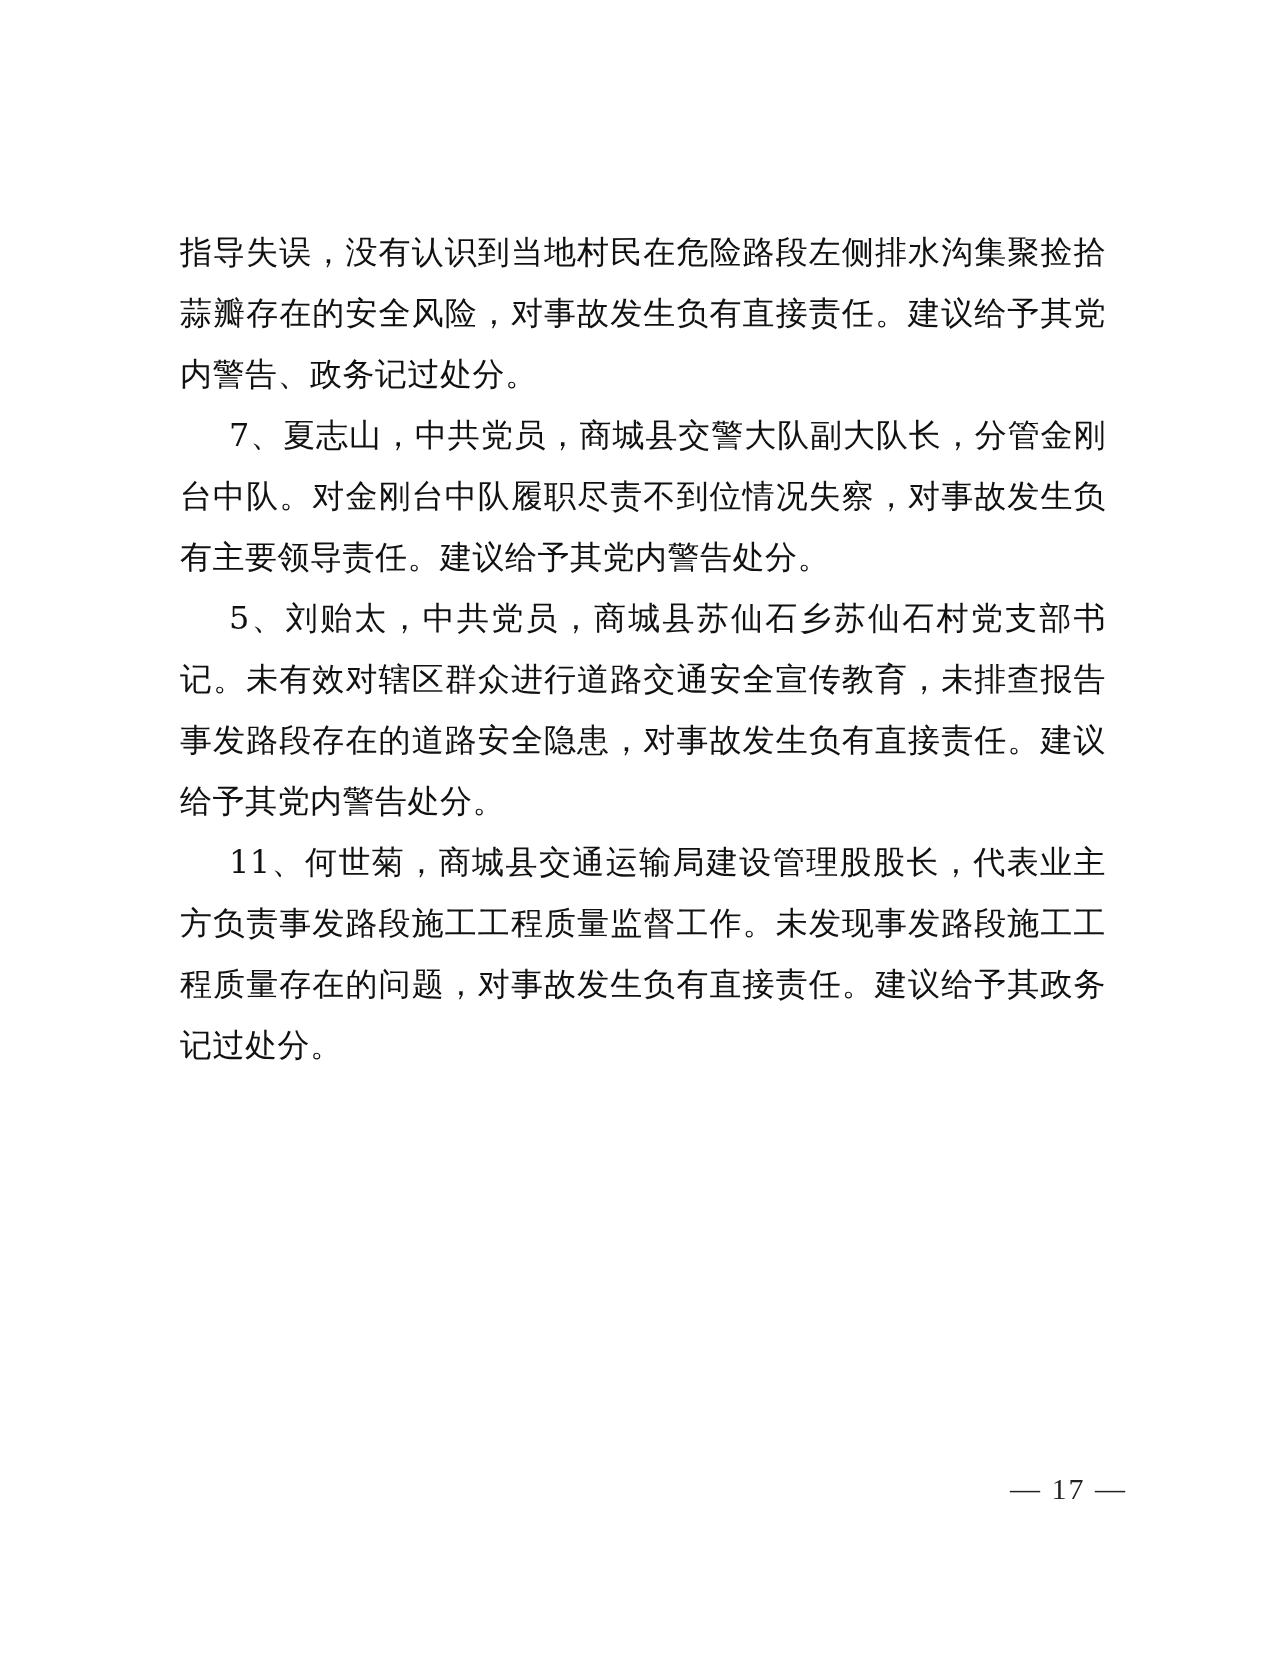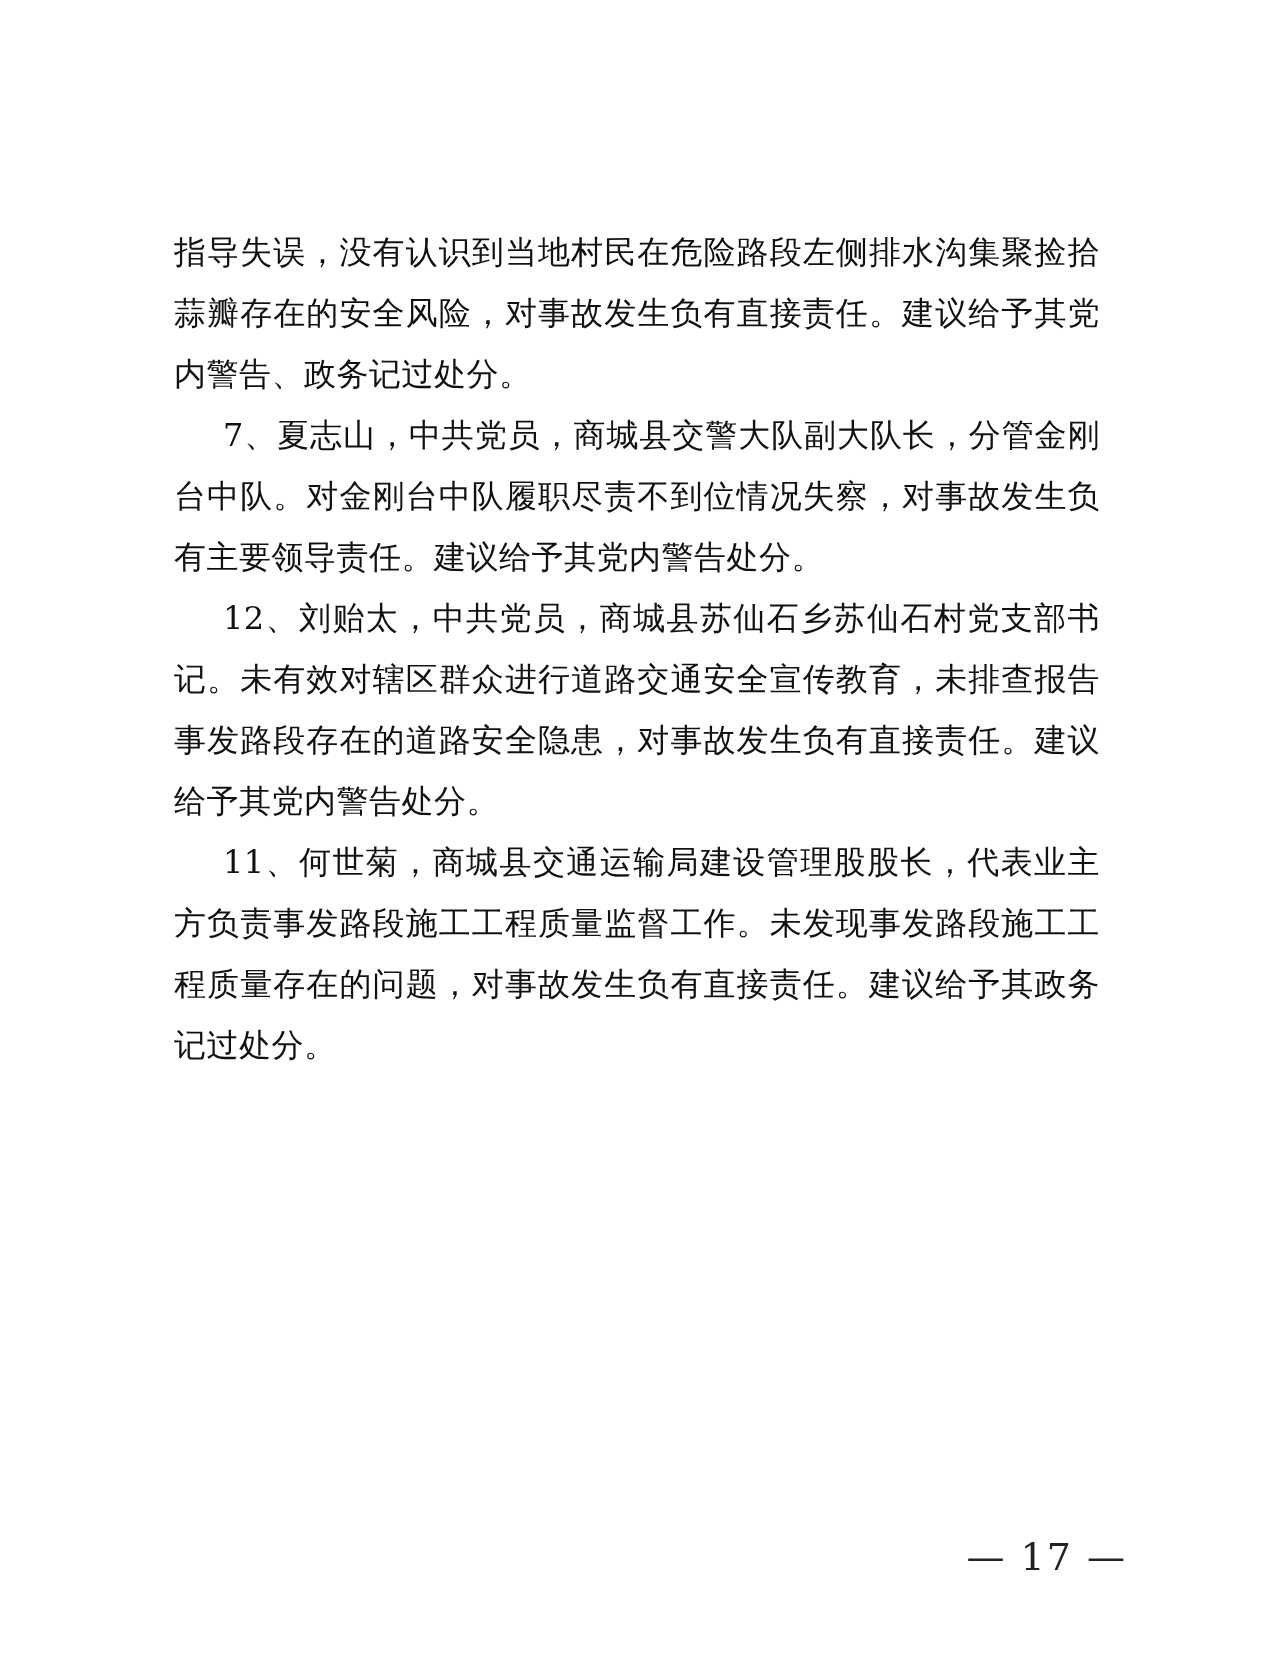--- a/index.html
+++ b/index.html
@@ -11,51 +11,52 @@
     position: relative;
     width: 1280px;
     height: 1656px;
     background: #ffffff;
     overflow: hidden;
     font-family: "DejaVu Serif", "Liberation Serif", serif;
     color: #111111;
   }
   .doc-body {
     position: absolute;
-    left: 174px;
+    left: 180px;
     top: 222px;
     width: 926px;
     font-size: 32px;
     line-height: 61px;
     text-align: justify;
     text-justify: inter-ideograph;
     letter-spacing: 0.5px;
   }
   .doc-body p {
     margin: 0;
     padding: 0;
   }
   .doc-body p.indent {
     text-indent: 1.53em;
   }
   .page-number {
     position: absolute;
-    top: 1540px;
+    top: 1472px;
     right: 153px;
-    font-size: 38px;
+    font-size: 30px;
     line-height: 34px;
     color: #222222;
     letter-spacing: 2px;
     white-space: nowrap;
+    font-family: Liberation Serif, serif;
   }
 </style>
 </head>
 <body>
 
 <div class="page">
   <div class="doc-body" id="doc-body">
       <p>指导失误，没有认识到当地村民在危险路段左侧排水沟集聚捡拾蒜瓣存在的安全风险，对事故发生负有直接责任。建议给予其党内警告、政务记过处分。</p>
       <p class="indent">7、夏志山，中共党员，商城县交警大队副大队长，分管金刚台中队。对金刚台中队履职尽责不到位情况失察，对事故发生负有主要领导责任。建议给予其党内警告处分。</p>
-      <p class="indent">12、刘贻太，中共党员，商城县苏仙石乡苏仙石村党支部书记。未有效对辖区群众进行道路交通安全宣传教育，未排查报告事发路段存在的道路安全隐患，对事故发生负有直接责任。建议给予其党内警告处分。</p>
+      <p class="indent">5、刘贻太，中共党员，商城县苏仙石乡苏仙石村党支部书记。未有效对辖区群众进行道路交通安全宣传教育，未排查报告事发路段存在的道路安全隐患，对事故发生负有直接责任。建议给予其党内警告处分。</p>
       <p class="indent">11、何世菊，商城县交通运输局建设管理股股长，代表业主方负责事发路段施工工程质量监督工作。未发现事发路段施工工程质量存在的问题，对事故发生负有直接责任。建议给予其政务记过处分。</p>
     </div>
   <div class="page-number">— 17 —</div>
 </div>
 
 </body></html>

